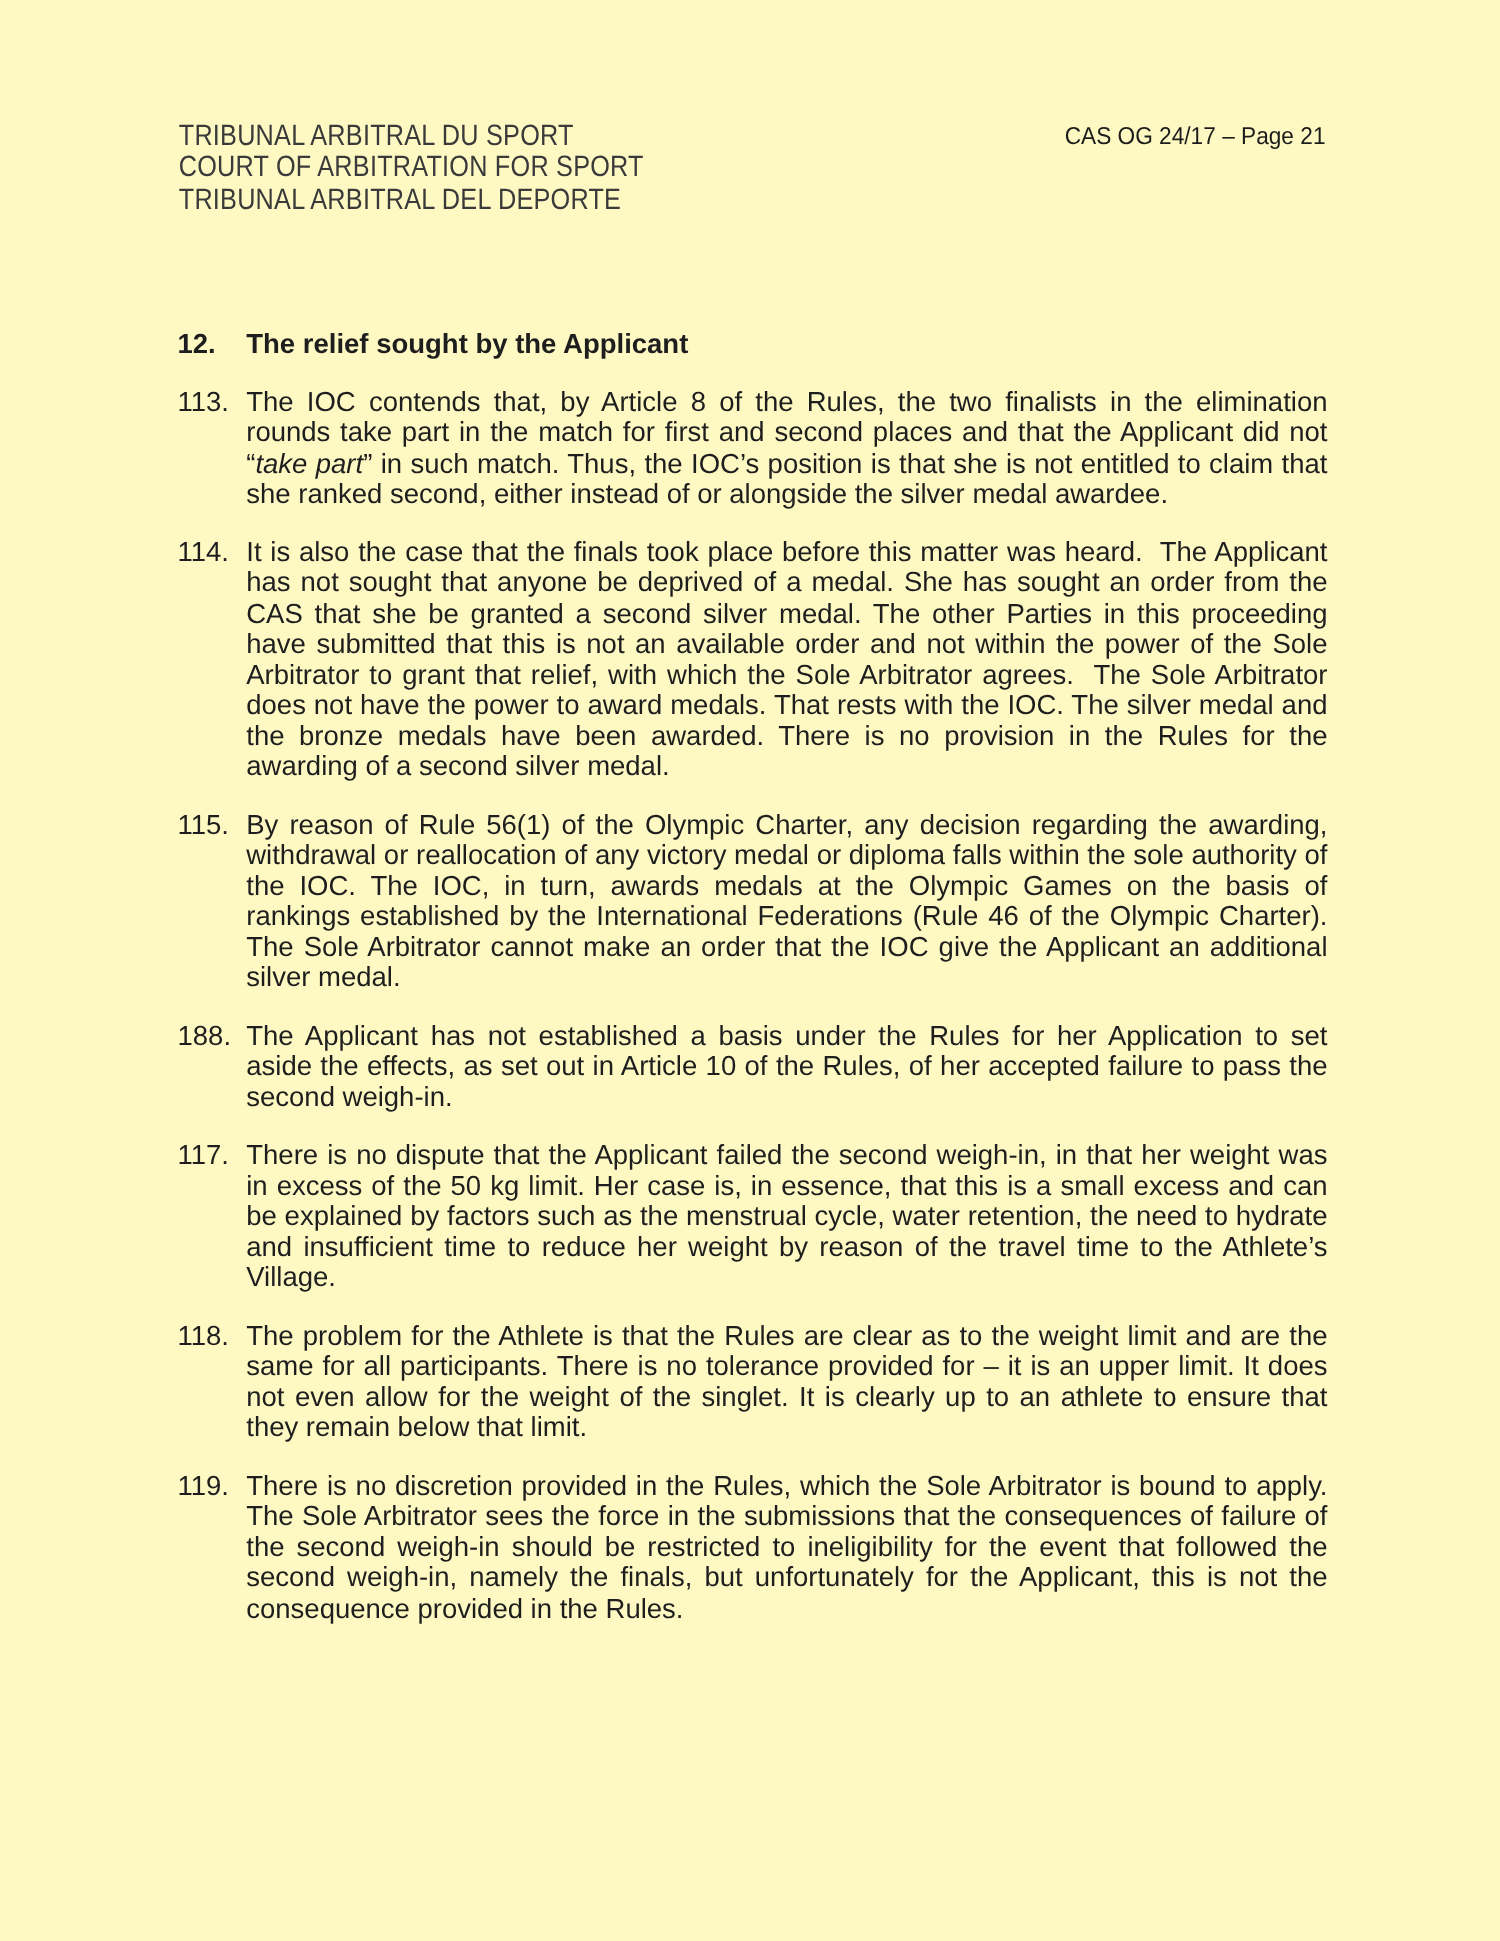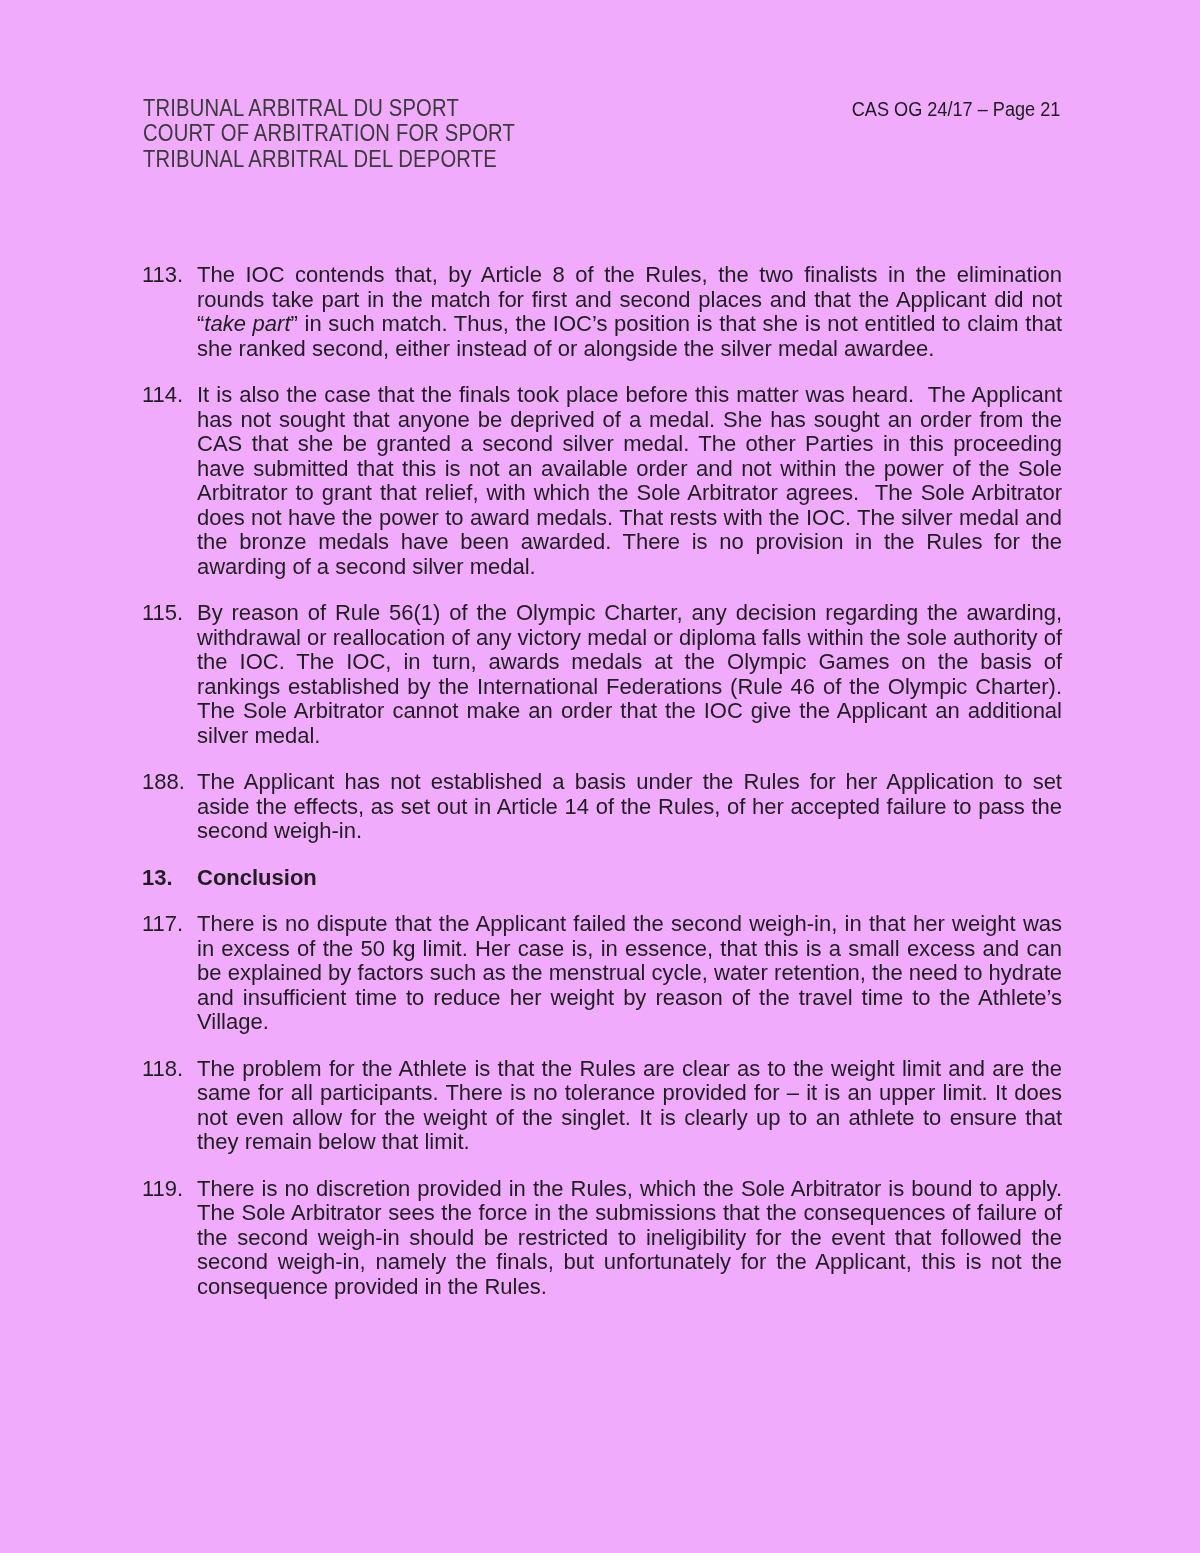--- a/index.html
+++ b/index.html
@@ -1,20 +1,20 @@
 <!DOCTYPE html>
 <html><head>
 <meta charset="utf-8">
 <style>
   html, body { margin: 0; padding: 0; background: #ffffff; }
   .page {
     position: relative;
     width: 1200px;
     height: 1553px;
-    background: #f0abfc;
+    background: #fef9c3;
     font-family: "Liberation Sans", "DejaVu Sans", sans-serif;
     color: #1e1e1e;
     overflow: hidden;
   }
   .logo-block {
     position: absolute;
     left: 143px;
     top: 96px;
     font-size: 23.5px;
     line-height: 25.4px;
@@ -66,23 +66,23 @@
 
   <div class="logo-block">
     <div>TRIBUNAL ARBITRAL DU SPORT</div>
     <div>COURT OF ARBITRATION FOR SPORT</div>
     <div>TRIBUNAL ARBITRAL DEL DEPORTE</div>
   </div>
 
   <div class="page-ref">CAS OG 24/17 – Page 21</div>
 
   <div class="content">
+      <div class="block heading"><span class="num">12.</span><span class="txt"><span>The relief sought by the Applicant</span></span></div>
       <div class="block para"><span class="num">113.</span><span class="txt"><span>The IOC contends that, by Article 8 of the Rules, the two finalists in the elimination rounds take part in the match for first and second places and that the Applicant did not “</span><i>take part</i><span>” in such match. Thus, the IOC’s position is that she is not entitled to claim that she ranked second, either instead of or alongside the silver medal awardee.</span></span></div>
       <div class="block para"><span class="num">114.</span><span class="txt"><span>It is also the case that the finals took place before this matter was heard.&nbsp; The Applicant has not sought that anyone be deprived of a medal. She has sought an order from the CAS that she be granted a second silver medal. The other Parties in this proceeding have submitted that this is not an available order and not within the power of the Sole Arbitrator to grant that relief, with which the Sole Arbitrator agrees.&nbsp; The Sole Arbitrator does not have the power to award medals. That rests with the IOC. The silver medal and the bronze medals have been awarded. There is no provision in the Rules for the awarding of a second silver medal.</span></span></div>
       <div class="block para"><span class="num">115.</span><span class="txt"><span>By reason of Rule 56(1) of the Olympic Charter, any decision regarding the awarding, withdrawal or reallocation of any victory medal or diploma falls within the sole authority of the IOC. The IOC, in turn, awards medals at the Olympic Games on the basis of rankings established by the International Federations (Rule 46 of the Olympic Charter). The Sole Arbitrator cannot make an order that the IOC give the Applicant an additional silver medal.</span></span></div>
-      <div class="block para"><span class="num">188.</span><span class="txt"><span>The Applicant has not established a basis under the Rules for her Application to set aside the effects, as set out in Article 14 of the Rules, of her accepted failure to pass the second weigh-in.</span></span></div>
-      <div class="block heading"><span class="num">13.</span><span class="txt"><span>Conclusion</span></span></div>
+      <div class="block para"><span class="num">188.</span><span class="txt"><span>The Applicant has not established a basis under the Rules for her Application to set aside the effects, as set out in Article 10 of the Rules, of her accepted failure to pass the second weigh-in.</span></span></div>
       <div class="block para"><span class="num">117.</span><span class="txt"><span>There is no dispute that the Applicant failed the second weigh-in, in that her weight was in excess of the 50 kg limit. Her case is, in essence, that this is a small excess and can be explained by factors such as the menstrual cycle, water retention, the need to hydrate and insufficient time to reduce her weight by reason of the travel time to the Athlete’s Village.</span></span></div>
       <div class="block para"><span class="num">118.</span><span class="txt"><span>The problem for the Athlete is that the Rules are clear as to the weight limit and are the same for all participants. There is no tolerance provided for – it is an upper limit. It does not even allow for the weight of the singlet. It is clearly up to an athlete to ensure that they remain below that limit.</span></span></div>
       <div class="block para"><span class="num">119.</span><span class="txt"><span>There is no discretion provided in the Rules, which the Sole Arbitrator is bound to apply. The Sole Arbitrator sees the force in the submissions that the consequences of failure of the second weigh-in should be restricted to ineligibility for the event that followed the second weigh-in, namely the finals, but unfortunately for the Applicant, this is not the consequence provided in the Rules.</span></span></div>
     </div>
 
 </div>
 
 </body></html>

